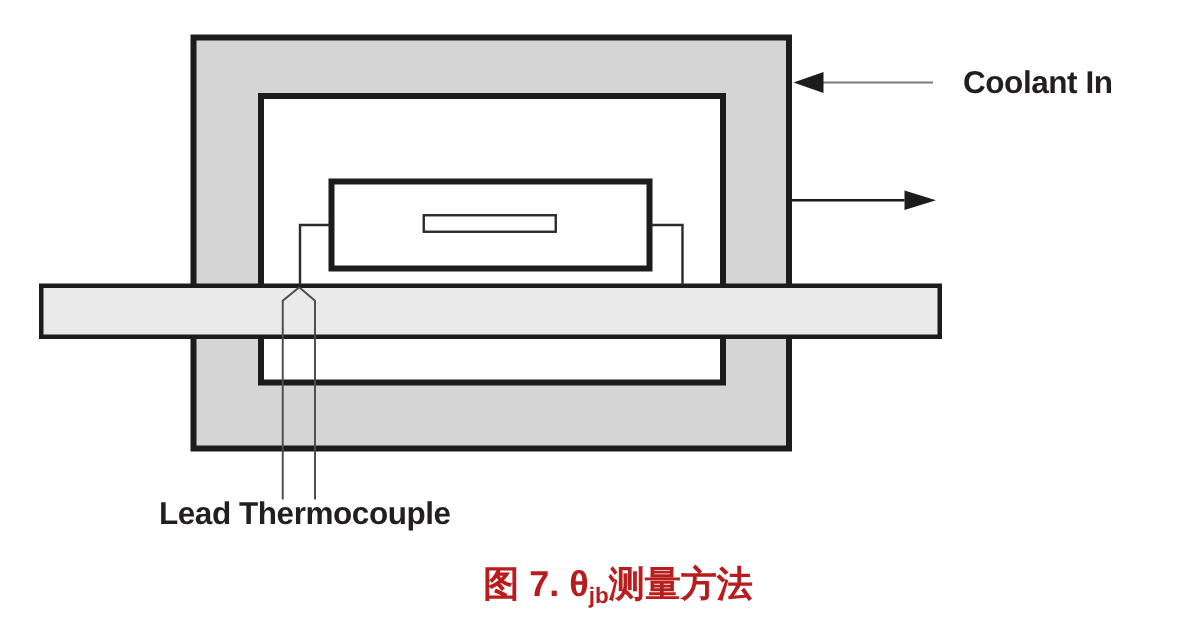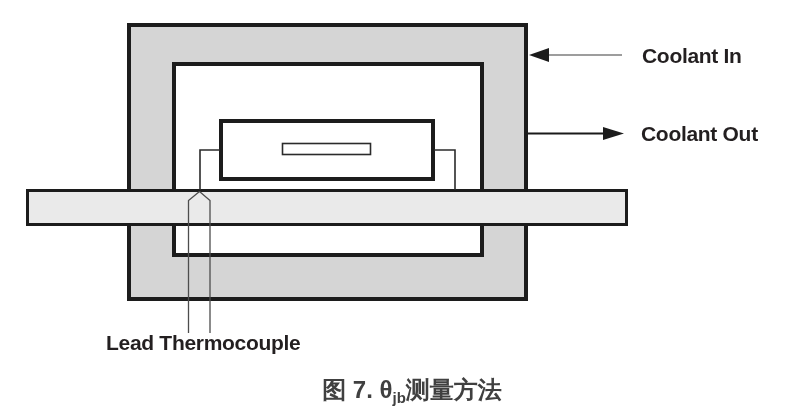--- a/index.html
+++ b/index.html
@@ -25,21 +25,21 @@
   .coolant-out { left: 641px; top: 123px; }
   .lead-tc     { left: 106px; top: 332px; }
   .caption {
     position: absolute;
     left: 412px;
     top: 377px;
     transform: translateX(-50%);
     font-weight: 700;
     font-size: 24px;
     line-height: 26px;
-    color: #404040;
+    color: #b91c1c;
     white-space: nowrap;
   }
   .caption .theta-sub {
     font-size: 15px;
     vertical-align: -5px;
     font-weight: 700;
   }
 </style>
 </head>
 <body>
@@ -66,21 +66,20 @@
 
     <line x1="548" y1="55" x2="622" y2="55" stroke="#7d7d7d" stroke-width="1.3"></line>
     <polygon points="529,55 549,48 549,62" fill="#1c1c1c"></polygon>
 
     <line x1="528" y1="133.5" x2="603" y2="133.5" stroke="#1a1a1a" stroke-width="1.8"></line>
     <polygon points="624,133.5 603,127 603,140" fill="#1c1c1c"></polygon>
   </svg>
 
   <div class="label coolant-in">Coolant In</div>
 
-  <div class="label coolant-out">Coolant Out</div>
 
   <div class="label lead-tc">Lead Thermocouple</div>
 
   <div class="caption">
     <span>图 7. </span><span>θ</span><span class="theta-sub">jb</span><span>测量方法</span>
   </div>
 
 </div>
 
 </body></html>

